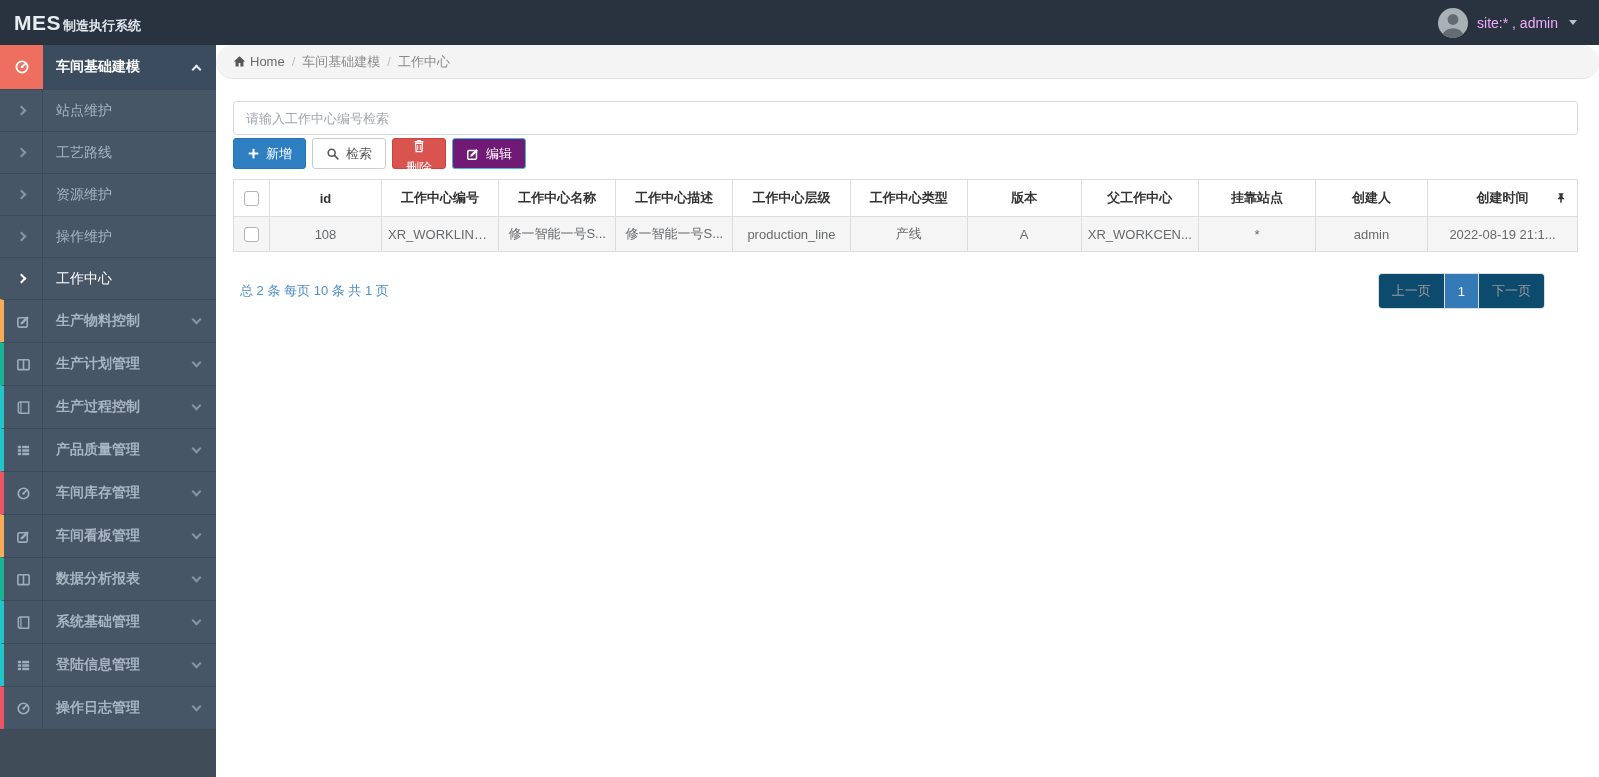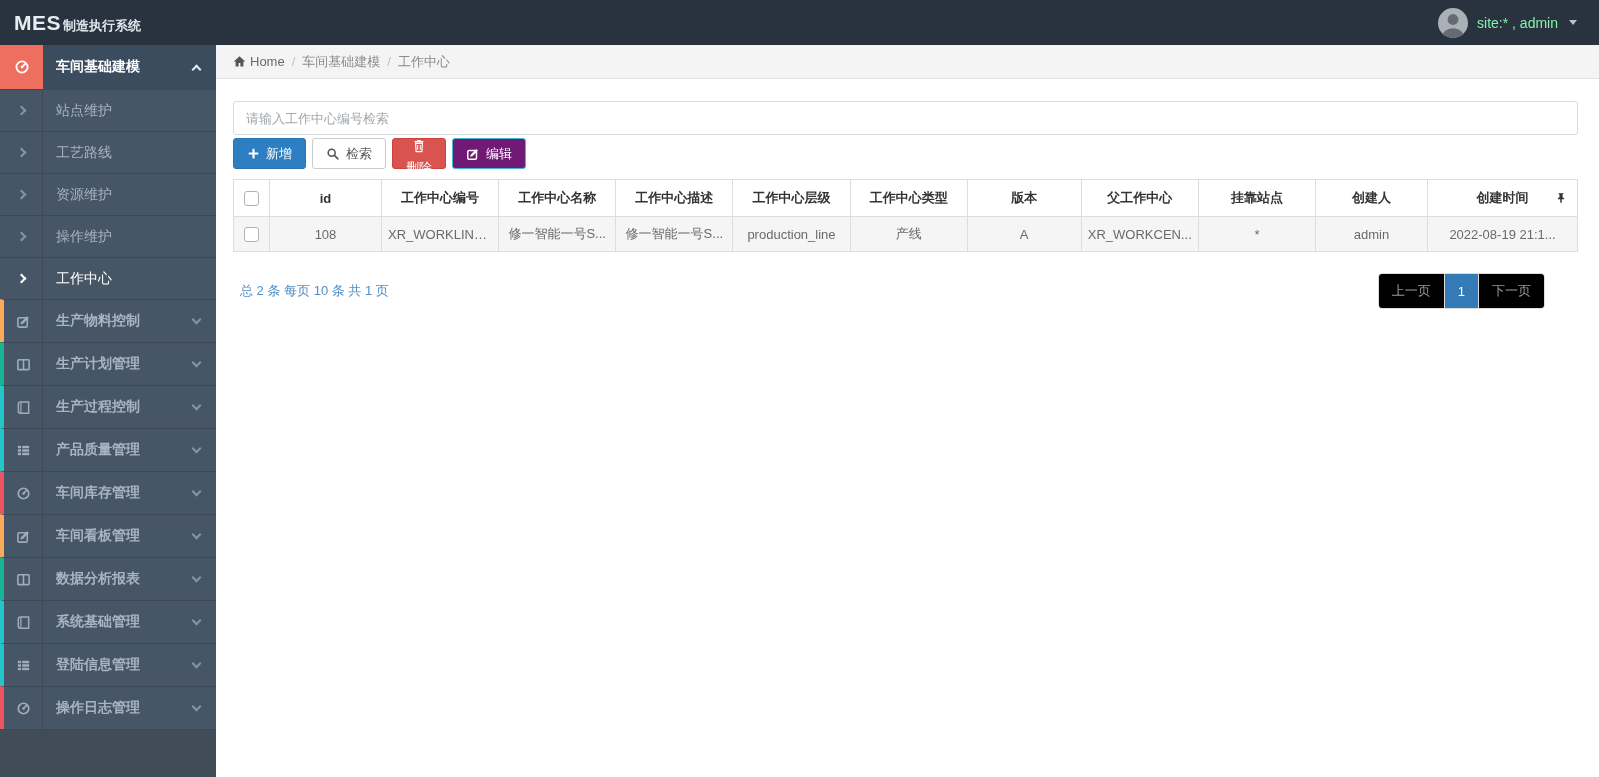--- a/index.html
+++ b/index.html
@@ -6,21 +6,21 @@
   html,body { width:1599px; height:777px; overflow:hidden;
     font-family:"Liberation Sans","DejaVu Sans",sans-serif; background:#fff; }
 
   
   .topbar { height:45px; background:#28333f; display:flex; align-items:center; }
   .logo { width:216px; padding-left:14px; white-space:nowrap; }
   .logo-mes { font-size:21px; font-weight:bold; color:#e9edf1; letter-spacing:.5px; }
   .logo-rest { font-size:13px; font-weight:bold; color:#dfe4e9; margin-left:2px; }
   .topbar-right { margin-left:auto; display:flex; align-items:center; gap:9px; padding-right:22px; }
   .avatar { width:30px; height:30px; border-radius:50%; overflow:hidden; display:inline-block; flex:none; }
-  .user-label { color:#86efac; font-size:14px; }
+  .user-label { color:#f0abfc; font-size:14px; }
   .caret-down { display:inline-block; width:0; height:0; border-left:4px solid transparent;
     border-right:4px solid transparent; border-top:5px solid #b9c2ca; margin-left:2px; }
 
   
   .layout { display:flex; height:732px; }
 
   
   .sidebar { width:216px; background:#465666; display:flex; flex-direction:column; flex:none; }
   .nav-item { display:flex; align-items:center; cursor:pointer; border-top:1px solid #3c4a58; }
   .nav-item:first-child { border-top:none; }
@@ -41,21 +41,21 @@
   .chev.right { transform:rotate(-45deg); }
   .chev.down  { transform:rotate(45deg); margin-top:-4px; }
   .chev.up    { transform:rotate(-135deg); margin-top:4px; }
   .nav-chev { margin-right:16px; color:#8496a5; }
   .group-active .nav-chev { color:#e8ecf0; }
   .sidebar-bottom { flex:1; background:#404d58; border-top:1px solid #3c4a58; }
 
   
   .main { flex:1; display:flex; flex-direction:column; background:#fff; min-width:0; }
   .breadcrumb-bar { height:34px; background:#f4f4f5; border-bottom:1px solid #e2e3e4;
-    display:flex; align-items:center; padding:0 17px; font-size:13px; color:#8a8a8a; }
+    display:flex; align-items:center; padding:0 17px; font-size:13px; color:#8a8a8a;border-radius:17px; }
   .crumb-home { display:inline-flex; align-items:center; gap:4px; color:#676a6c; cursor:pointer; }
   .crumb-sep { margin:0 7px; color:#c0c0c0; }
   .content { padding:22px 21px 0 17px; }
 
   .search-input { width:100%; height:34px; border:1px solid #d9dcde; border-radius:3px;
     padding:0 12px; font-size:13px; color:#555; outline:none; display:block;
     font-family:"Liberation Sans","DejaVu Sans",sans-serif; }
   .search-input::placeholder { color:#a2a7ab; }
 
   .btn-row { display:flex; gap:6px; margin-top:3px; }
@@ -78,21 +78,21 @@
   .cbx { appearance:none; -webkit-appearance:none; width:15px; height:15px; border:1px solid #b3b3b3;
     border-radius:3px; background:#fff; cursor:pointer; vertical-align:middle; display:inline-block; }
   .pin-btn { position:absolute; right:10px; top:50%; transform:translateY(-50%); color:#333;
     cursor:pointer; line-height:0; }
 
   
   .pager-row { display:flex; align-items:center; margin-top:21px;justify-content:flex-end; }
   .pager-summary { font-size:13px; color:#4e8fc7; padding-left:7px; }
   .pager { margin-left:auto; margin-right:33px; display:flex; border:1px solid #ddd;
     border-radius:4px; overflow:hidden; background:#fff; }
-  .page-btn { padding:8px 13px; font-size:13px; color:#9a9a9a; background:#000000; cursor:pointer;
+  .page-btn { padding:8px 13px; font-size:13px; color:#9a9a9a; background:#0c4a6e; cursor:pointer;
     border-right:1px solid #ddd; border-top:none; border-bottom:none; border-left:none;
     font-family:inherit; }
   .page-btn:last-child { border-right:none; }
   .page-btn.current { background:#337ab7; color:#fff; }
 </style>
 </head>
 <body>
 
 <div class="topbar">
   <div class="logo">

